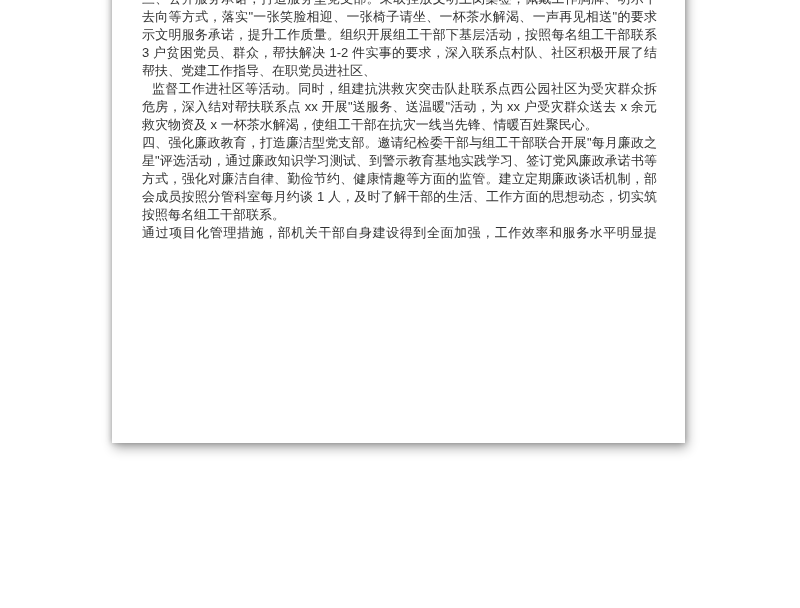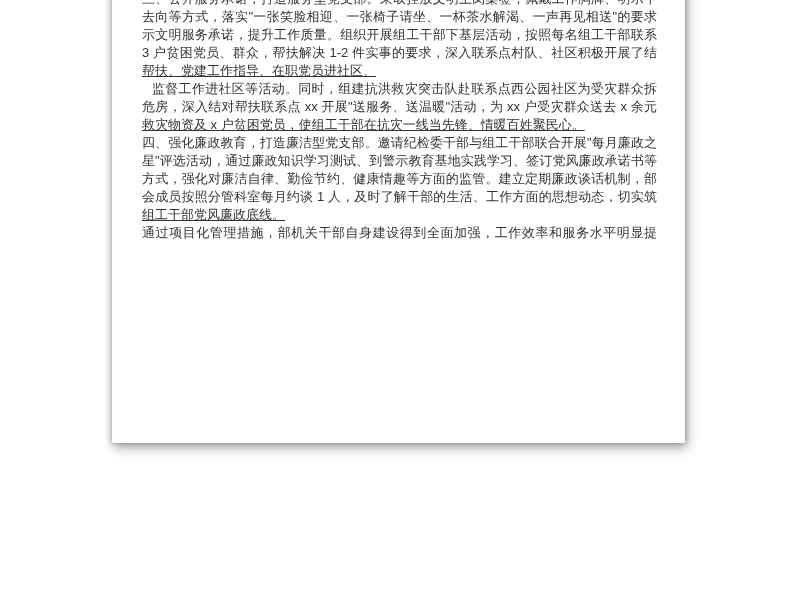--- a/index.html
+++ b/index.html
@@ -35,21 +35,20 @@
   }
   .para { margin: 0; padding: 0; }
   .line {
     height: 18px;
     overflow: hidden;
     text-align: justify;
     text-align-last: justify;
   }
   .line.last {
     text-align-last: left;
-    text-decoration: underline;
   }
   .para.indent-first .line:first-child {
     text-indent: 10px;
   }
 </style>
 </head>
 <body style="background: rgb(255, 255, 255);">
 
 <div class="viewport">
   <div class="paper" style="background: rgb(255, 255, 255);">
@@ -57,27 +56,27 @@
         <div class="para">
           <div class="line">三、公开服务承诺，打造服务型党支部。采取挂放文明上岗桌签，佩戴工作胸牌、明示干部</div>
           <div class="line">去向等方式，落实"一张笑脸相迎、一张椅子请坐、一杯茶水解渴、一声再见相送"的要求公</div>
           <div class="line">示文明服务承诺，提升工作质量。组织开展组工干部下基层活动，按照每名组工干部联系 1-</div>
           <div class="line">3 户贫困党员、群众，帮扶解决 1-2 件实事的要求，深入联系点村队、社区积极开展了结对</div>
           <div class="line last">帮扶、党建工作指导、在职党员进社区、</div>
         </div>
         <div class="para indent-first">
           <div class="line">监督工作进社区等活动。同时，组建抗洪救灾突击队赴联系点西公园社区为受灾群众拆除</div>
           <div class="line">危房，深入结对帮扶联系点 xx 开展"送服务、送温暖"活动，为 xx 户受灾群众送去 x 余元的</div>
-          <div class="line last">救灾物资及 x 户贫困党员，使组工干部在抗灾一线当先锋、情暖百姓聚民心。</div>
+          <div class="line last">救灾物资及 x 一杯茶水解渴，使组工干部在抗灾一线当先锋、情暖百姓聚民心。</div>
         </div>
         <div class="para">
           <div class="line">四、强化廉政教育，打造廉洁型党支部。邀请纪检委干部与组工干部联合开展"每月廉政之</div>
           <div class="line">星"评选活动，通过廉政知识学习测试、到警示教育基地实践学习、签订党风廉政承诺书等</div>
           <div class="line">方式，强化对廉洁自律、勤俭节约、健康情趣等方面的监管。建立定期廉政谈话机制，部委</div>
           <div class="line">会成员按照分管科室每月约谈 1 人，及时了解干部的生活、工作方面的思想动态，切实筑牢</div>
-          <div class="line last">组工干部党风廉政底线。</div>
+          <div class="line last">按照每名组工干部联系。</div>
         </div>
         <div class="para">
           <div class="line">通过项目化管理措施，部机关干部自身建设得到全面加强，工作效率和服务水平明显提高，</div>
         </div>
       </div>
   </div>
 </div>
 
 </body></html>

